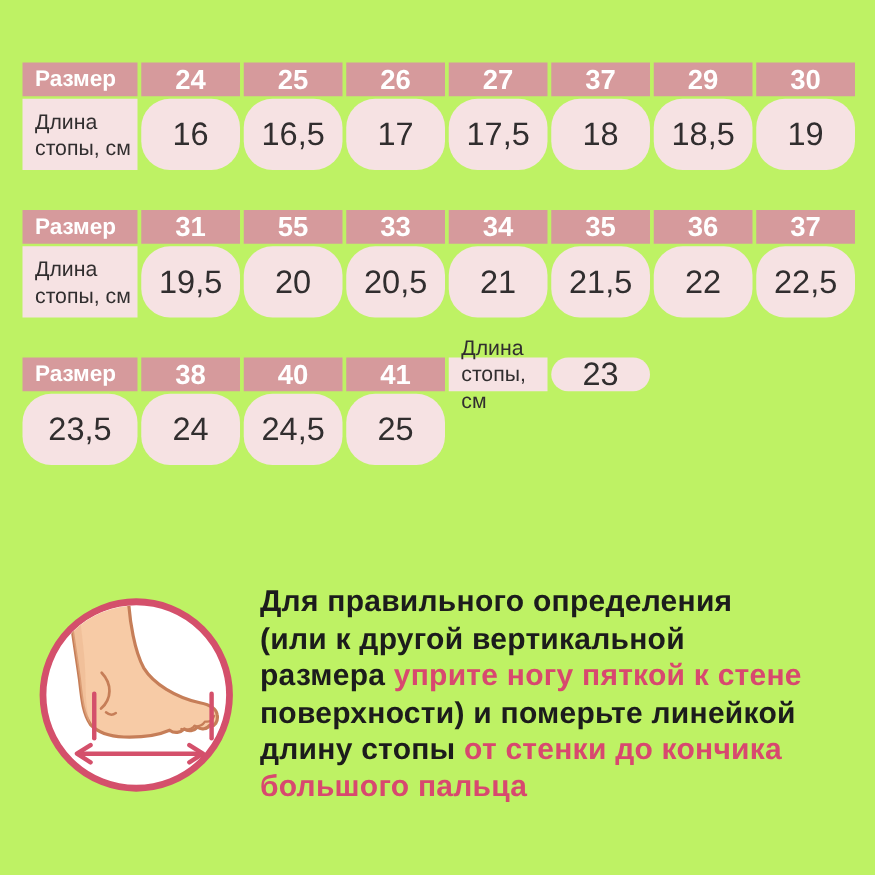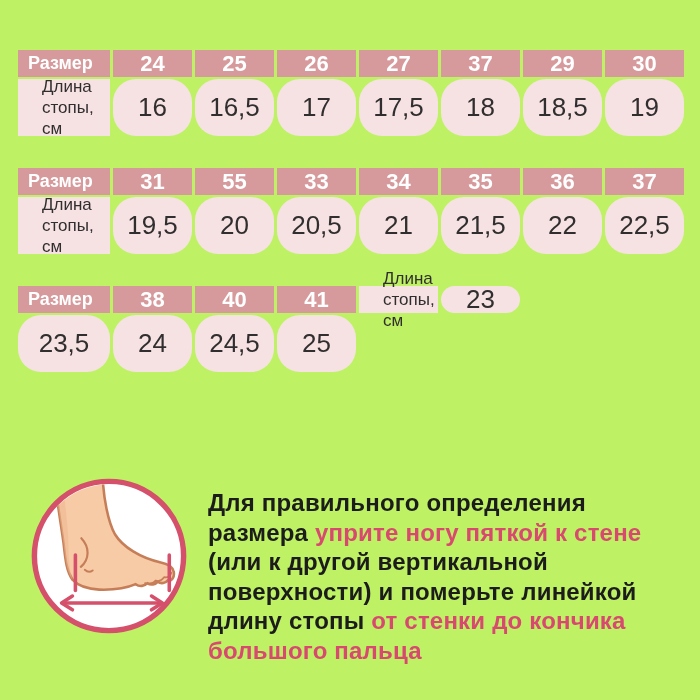--- a/index.html
+++ b/index.html
@@ -24,30 +24,30 @@
   #table1 { top: 50px;  grid-template-columns: 92px repeat(7, 79px); }
   #table2 { top: 168px; grid-template-columns: 92px repeat(7, 79px); }
   #table3 { top: 286px; grid-template-columns: 92px repeat(5, 79px); }
 
   .cell { display: flex; align-items: center; }
   .cell.h { background: #d69a9c; color: #ffffff; font-weight: bold; }
   .cell.d { background: #f6e2e3; color: #312e2f; }
   .cell.num { justify-content: center; }
   .cell.h.label { font-size: 18px; padding-left: 10px; }
   .cell.h.num   { font-size: 22px; }
-  .cell.d.label { font-size: 17px; line-height: 21px; padding-left: 24px; padding-right: 4px; }
+  .cell.d.label { font-size: 17px; line-height: 21px; padding-left: 10px; padding-right: 4px; }
   .cell.d.num   { font-size: 26px; border-radius: 23px; }
 
   
   .foot-badge { position: absolute; left: 25px; top: 472px; width: 168px; height: 168px; }
 
   .instruction {
     position: absolute;
     left: 208px;
-    top: 488px;
+    top: 467px;
     width: 490px;
     font-size: 24px;
     font-weight: bold;
     line-height: 29.5px;
     color: #1c1c1c;
     letter-spacing: 0.2px;
   }
   .instruction .line { white-space: nowrap; }
   .t-pink { color: #d8486f; }
 </style>
@@ -146,24 +146,24 @@
         <path d="M 128 125.5 L 139 132.5 L 128 139.5"></path>
       </g>
     </svg>
   </div>
 
   <div class="instruction">
     <div class="line">
       <span class="t-black">Для правильного определения</span><span class="t-pink"></span>
     </div>
     <div class="line">
-      <span class="t-black">размера </span><span class="t-pink">уприте ногу пяткой к стене</span>
+      <span class="t-black">(или к другой вертикальной</span><span class="t-pink"></span>
     </div>
     <div class="line">
-      <span class="t-black">(или к другой вертикальной</span><span class="t-pink"></span>
+      <span class="t-black">размера </span><span class="t-pink">уприте ногу пяткой к стене</span>
     </div>
     <div class="line">
       <span class="t-black">поверхности) и померьте линейкой</span><span class="t-pink"></span>
     </div>
     <div class="line">
       <span class="t-black">длину стопы </span><span class="t-pink">от стенки до кончика</span>
     </div>
     <div class="line">
       <span class="t-black"></span><span class="t-pink">большого пальца</span>
     </div>

